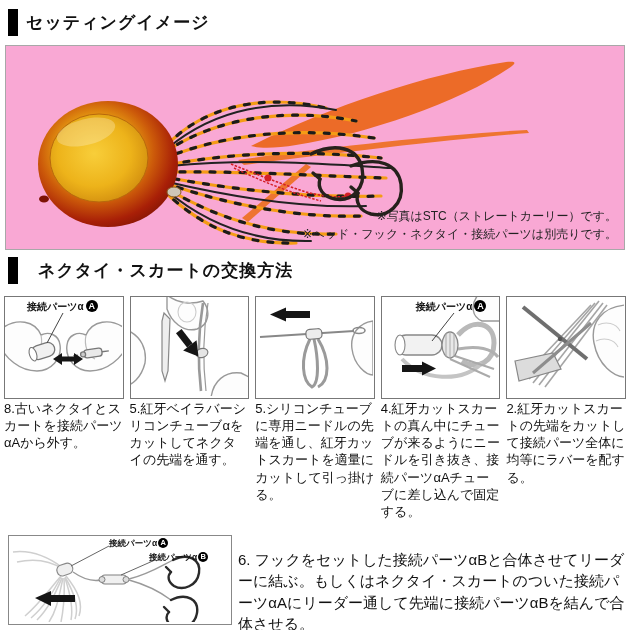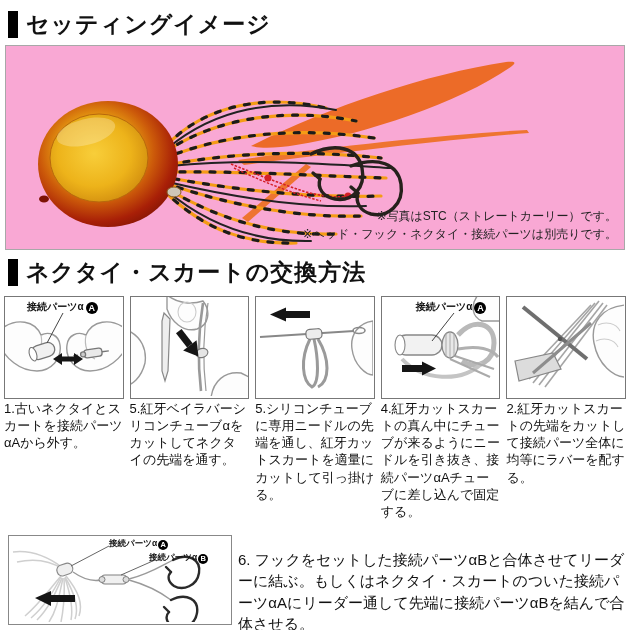--- a/index.html
+++ b/index.html
@@ -1,28 +1,28 @@
 <!DOCTYPE html>
 <html><head>
 <meta charset="utf-8">
 <style>
   html,body{margin:0;padding:0;background:#fff;}
   .page{position:relative;width:630px;height:630px;background:#fff;overflow:hidden;
         font-family:"Liberation Sans","DejaVu Sans",sans-serif;color:#111;}
   .sec-header{position:absolute;display:flex;align-items:center;}
   .sec-bar{width:10px;height:27px;background:#000;margin-right:8px;flex:0 0 auto;}
-  .sec-title{font-size:23px;font-weight:700;letter-spacing:1px;white-space:nowrap;}
+  .sec-title{font-size:17px;font-weight:700;letter-spacing:1px;white-space:nowrap;}
   .hdr1{left:8px;top:9px;}
-  .hdr2{left:8px;top:257px;}
+  .hdr2{left:8px;top:257px;gap:12px;}
   .lure-box{position:absolute;left:5px;top:45px;width:618px;height:203px;border:1px solid #a8a8a8;background:#f9a8d4;}
   .lure-notes{position:absolute;right:7px;bottom:5px;text-align:right;font-size:12px;line-height:1.55;color:#222;}
   .steps-row{position:absolute;left:4px;top:296px;width:622px;display:flex;gap:6px;}
   .step-box{flex:1;height:101px;border:1px solid #777;background:#fff;position:relative;overflow:hidden;}
   .step-box svg{position:absolute;left:0;top:0;}
-  .img-label{position:absolute;display:flex;align-items:flex-end;gap:2px;font-size:10px;font-weight:700;color:#111;white-space:nowrap;}
+  .img-label{position:absolute;display:flex;align-items:flex-start;gap:2px;font-size:10px;font-weight:700;color:#111;white-space:nowrap;}
   .badge{display:inline-flex;align-items:center;justify-content:center;width:12px;height:12px;border-radius:50%;
          background:#000;color:#fff;font-size:9px;font-weight:700;line-height:1;}
   .texts-row{position:absolute;left:4px;top:400px;width:622px;display:flex;gap:6px;}
   .step-text{flex:1;font-size:13px;line-height:1.32;letter-spacing:0;word-break:break-all;}
   .bottom-box{position:absolute;left:8px;top:535px;width:222px;height:88px;border:1px solid #888;background:#fff;overflow:hidden;}
   .img-label.small{font-size:8.5px;font-weight:700;gap:1px;}
   .img-label.small .badge{width:10px;height:10px;font-size:7.5px;}
   .step6-text{position:absolute;left:238px;top:549px;width:388px;font-size:15px;line-height:1.42;word-break:break-all;}
 </style>
 </head>
@@ -228,21 +228,21 @@
         <g>
           <path d="M16,10 L80,62" stroke="#6f6f6f" stroke-width="4"></path>
           <path d="M26,76 L84,26" stroke="#8d8d8d" stroke-width="3"></path>
           <circle cx="53" cy="42" r="2.2" fill="#555"></circle>
         </g>
       </svg>
     </div>
   </div>
 
   <div class="texts-row">
-    <div class="step-text">1.古いネクタイとスカートを接続パーツαAから外す。</div>
+    <div class="step-text">8.古いネクタイとスカートを接続パーツαAから外す。</div>
     <div class="step-text">5.紅牙ベイラバーシリコンチューブαをカットしてネクタイの先端を通す。</div>
     <div class="step-text">5.シリコンチューブに専用ニードルの先端を通し、紅牙カットスカートを適量にカットして引っ掛ける。</div>
     <div class="step-text">4.紅牙カットスカートの真ん中にチューブが来るようにニードルを引き抜き、接続パーツαAチューブに差し込んで固定する。</div>
     <div class="step-text">2.紅牙カットスカートの先端をカットして接続パーツ全体に均等にラバーを配する。</div>
   </div>
 
   <div class="bottom-box">
     <svg width="220" height="86" viewBox="0 0 220 86">
       <g fill="none" stroke="#cfcfcf" stroke-width="1.5">
         <path d="M54,32 C38,20 20,14 4,16"></path>

